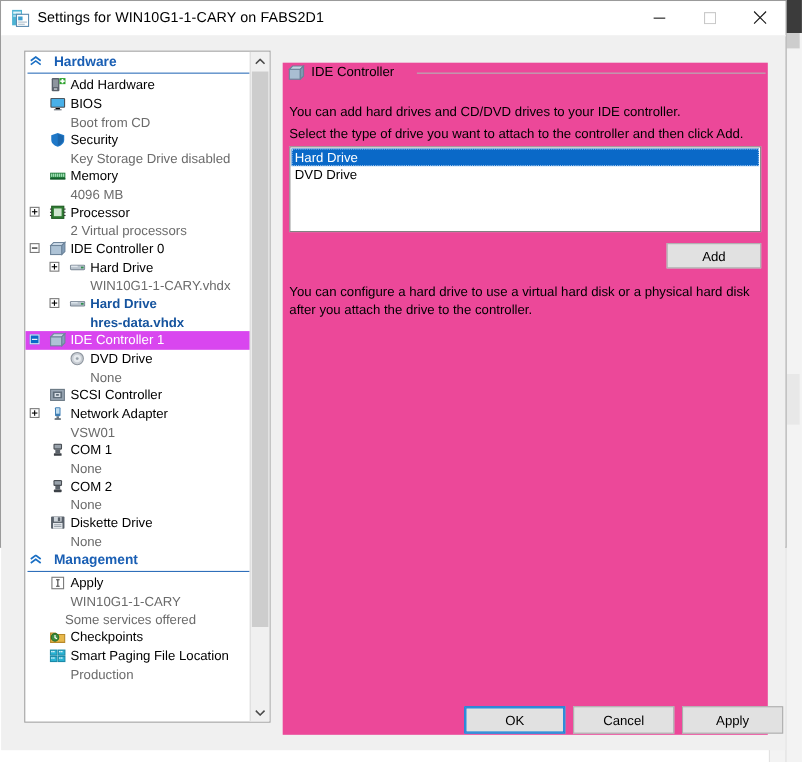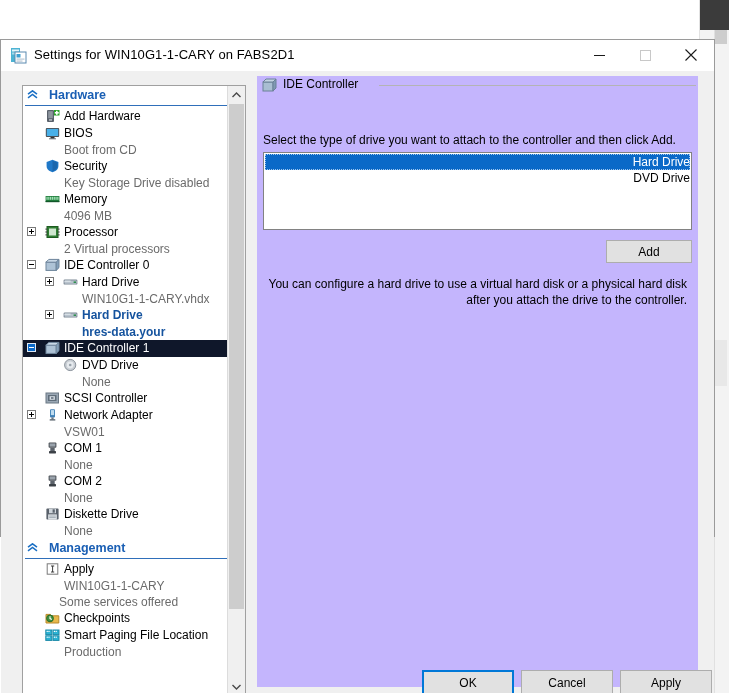--- a/index.html
+++ b/index.html
@@ -17,21 +17,20 @@
   .bd-thumb1{position:absolute;right:2px;top:30px;width:12px;height:14px;background:#cdcdcd;}
   .bd-thumb2{position:absolute;right:2px;top:340px;width:12px;height:46px;background:#e8e8e8;}
   .bd-line{position:absolute;right:14px;top:30px;width:1px;height:663px;background:#e0e0e0;}
 
   
   #dialog{
     position:absolute;left:0;top:0;width:715px;height:498px;
     background:#f0f0f0;
     border:1px solid #9a9a9a;
     box-sizing:border-box;
-    margin-top:39px;
   }
   
   #titlebar{
     position:relative;height:31px;background:#ffffff;
     border-bottom:1px solid #ffffff;
   }
   #title-icon{
     position:absolute;left:9px;top:7px;width:17px;height:17px;
   }
   #title-text{
@@ -73,37 +72,36 @@
   .exp{
     position:absolute;width:9px;height:9px;border:1px solid #7a7a7a;background:#fff;
     top:3px;box-sizing:border-box;
   }
   .exp:before{content:"";position:absolute;left:1px;top:3px;width:5px;height:1px;background:#000;}
   .exp.plus:after{content:"";position:absolute;left:3px;top:1px;width:1px;height:5px;background:#000;}
   .ico{position:absolute;top:1px;width:15px;height:14px;}
   .lbl{position:absolute;top:0;white-space:nowrap;}
   .sub{color:#6b6b6b;}
   .modified{color:#15539e;font-weight:bold;}
-  .selrow{background:#0f172a;}
+  .selrow{background:#d946ef;}
   .selrow .lbl{color:#ffffff;}
   .selrow .exp{border-color:#dfe9f5;background:#0a69c8;}
   .selrow .exp:before{background:#ffffff;}
 
   
   #tree-sb{position:absolute;right:0;top:0;width:17px;height:609px;background:#f0f0f0;border-left:1px solid #dcdcdc;}
   .sb-arrow{position:absolute;left:0;width:17px;height:17px;display:flex;align-items:center;justify-content:center;color:#505050;font-size:9px;}
   #sb-up{top:0;}
   #sb-down{bottom:0;}
   #sb-thumb{position:absolute;left:1px;top:18px;width:15px;height:505px;background:#cdcdcd;}
 
   
   #content{
-    position:absolute;left:256px;top:5px;width:441px;height:611px;
-    background:#c4b5fd;
-    text-align:right;
+    position:absolute;left:256px;top:25px;width:441px;height:611px;
+    background:#ec4899;
   }
   #grp-head{position:relative;height:20px;}
   #grp-icon{position:absolute;left:5px;top:2px;width:15px;height:14px;}
   #grp-title{position:absolute;left:26px;top:1px;font-size:12px;}
   #grp-rule{position:absolute;left:122px;top:9px;right:2px;height:1px;background:#b4b4b4;}
   .para{position:absolute;font-size:12px;line-height:16px;color:#000;}
   #p1{left:6px;top:36px;}
   #p2{left:6px;top:56px;}
   #listbox{
     position:absolute;left:6px;top:76px;width:429px;height:78px;
@@ -113,21 +111,21 @@
   .lopt{height:16px;line-height:16px;padding-left:3px;font-size:12px;}
   .lopt.sel{background:#0a69c8;color:#fff;outline:1px dotted #9ec6ef;outline-offset:-1px;}
   #add-btn{
     position:absolute;right:6px;top:164px;width:86px;height:23px;
     background:#e1e1e1;border:1px solid #adadad;box-sizing:border-box;
     display:flex;align-items:center;justify-content:center;font-size:12px;
   }
   #p3{left:6px;top:200px;width:424px;}
 
   
-  #btnbar{position:absolute;left:0;right:0;bottom:12px;height:48px;}
+  #btnbar{position:absolute;left:0;right:0;bottom:1px;height:48px;}
   .dbtn{
     position:absolute;top:9px;width:92px;height:25px;
     background:#e1e1e1;border:1px solid #adadad;box-sizing:border-box;
     display:flex;align-items:center;justify-content:center;font-size:12px;color:#000;
   }
   #btn-ok{left:421px;border:1px solid #0078d7;outline:1px solid #0078d7;outline-offset:-2px;}
   #btn-cancel{left:520px;}
   #btn-apply{left:619px;}
 </style>
 </head>
@@ -276,21 +274,21 @@
             <span class="exp plus" style="left:22px"></span>
             <span class="ico" style="left:40px"><svg width="15" height="14" viewBox="0 0 15 14">
                 <rect x="0.6" y="4.6" width="13.8" height="5" rx="1.2" fill="#7b8794"></rect>
                 <rect x="1.4" y="5.4" width="12.2" height="3.4" rx="0.8" fill="#b9c3cd"></rect>
                 <rect x="1.6" y="5.6" width="6" height="1.2" fill="#dfe6ec"></rect>
                 <rect x="10.6" y="6.4" width="2.4" height="1.6" fill="#2f8f4f"></rect>
               </svg></span>
             <span class="lbl modified" style="left:59px">Hard Drive</span>
           </div>
           <div class="trow">
-            <span class="lbl sub modified" style="left:59px">hres-data.your</span>
+            <span class="lbl sub modified" style="left:59px">hres-data.vhdx</span>
           </div>
           <div class="trow tall selrow">
             <span class="exp" style="left:4px"></span>
             <span class="ico" style="left:22px"><svg width="15" height="14" viewBox="0 0 15 14">
                 <path d="M1 4.2 L3.8 1.4 L14 1.4 L14 9.6 L11.2 12.4 L1 12.4 Z" fill="#9fb4c9"></path>
                 <rect x="1" y="4.2" width="10.2" height="8.2" fill="#aec3d6" stroke="#6e859b"></rect>
                 <path d="M1 4.2 L3.8 1.4 L14 1.4 L11.2 4.2 Z" fill="#c9d8e6" stroke="#6e859b"></path>
                 <path d="M14 1.4 L14 9.6 L11.2 12.4 L11.2 4.2 Z" fill="#84a0ba" stroke="#6e859b"></path>
               </svg></span>
             <span class="lbl" style="left:41px">IDE Controller 1</span>
@@ -436,20 +434,21 @@
             <path d="M1 4 L4 1 L14 1 L14 10 L11 13 L1 13 Z" fill="#8fa6bd" stroke="#5d7governor"></path>
             <rect x="1" y="4" width="10" height="9" fill="#a9bed2" stroke="#6b8198"></rect>
             <path d="M1 4 L4 1 L14 1 L11 4 Z" fill="#c3d3e2" stroke="#6b8198"></path>
             <path d="M14 1 L14 10 L11 13 L11 4 Z" fill="#7f99b3" stroke="#6b8198"></path>
           </svg>
         </span>
         <span id="grp-title">IDE Controller</span>
         <div id="grp-rule"></div>
       </div>
 
+      <div class="para" id="p1">You can add hard drives and CD/DVD drives to your IDE controller.</div>
       <div class="para" id="p2">Select the type of drive you want to attach to the controller and then click Add.</div>
 
       <div id="listbox">
           <div class="lopt sel">Hard Drive</div>
           <div class="lopt">DVD Drive</div>
         </div>
 
       <div id="add-btn">
         <span>Add</span>
       </div>

